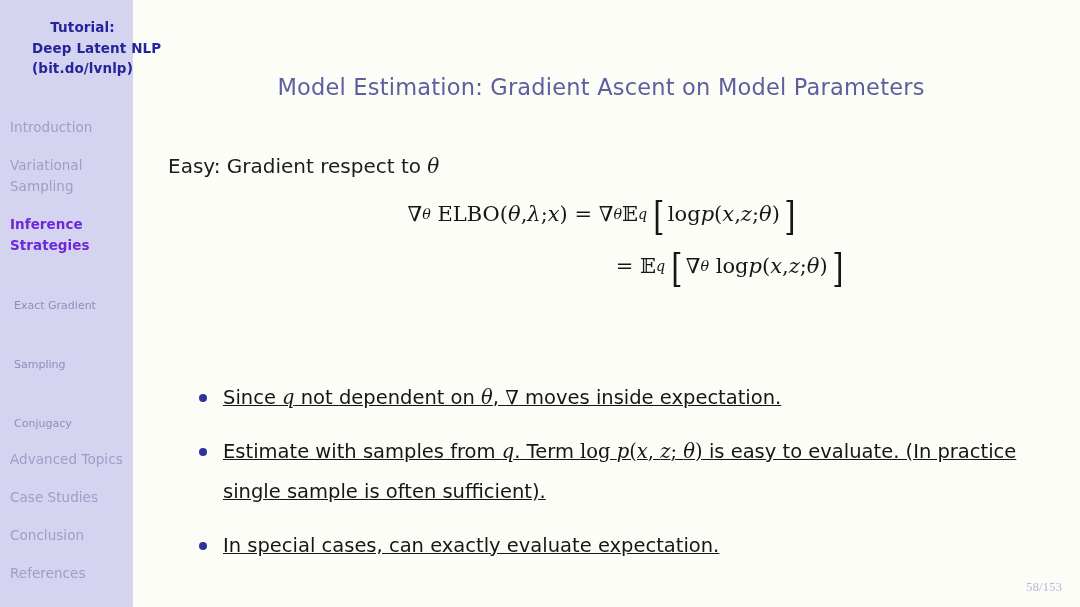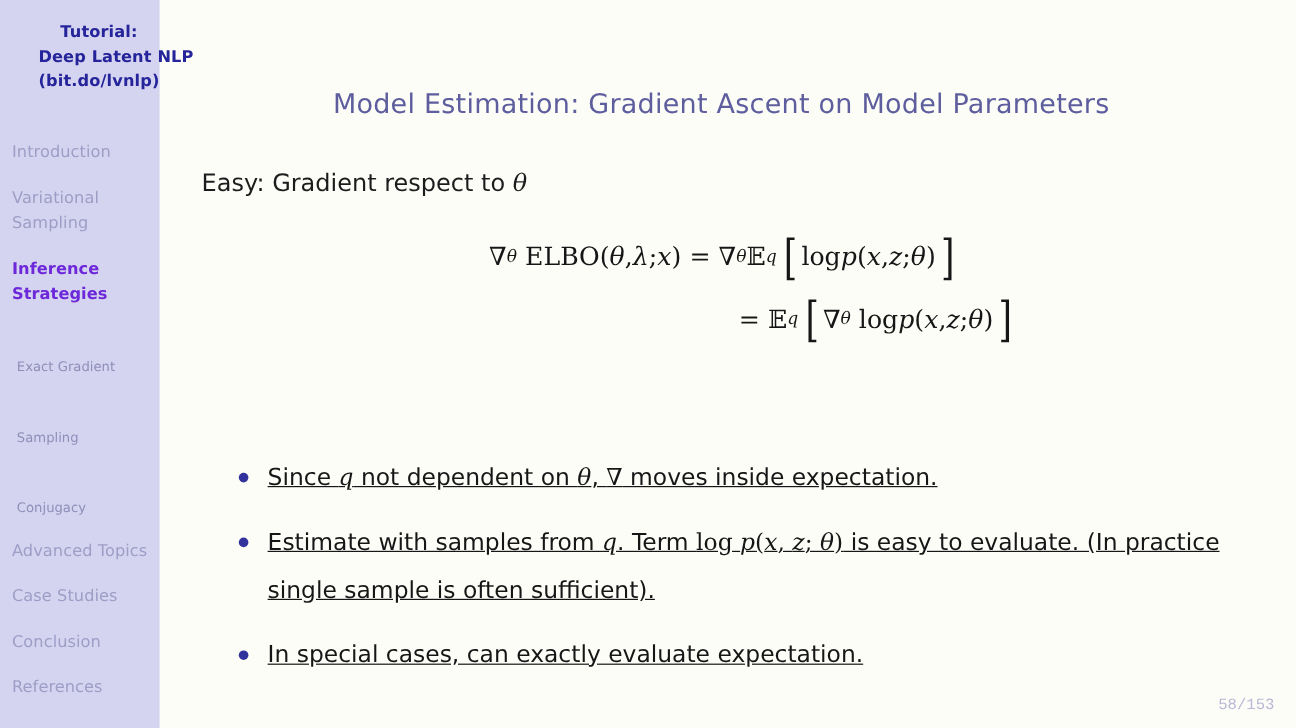--- a/index.html
+++ b/index.html
@@ -89,21 +89,21 @@
     color: #5e5e9e;
     font-size: 22.5px;
     font-family: "DejaVu Sans", sans-serif;
     letter-spacing: 0.2px;
     white-space: nowrap;
   }
 
   #easy-line {
     position: absolute;
     left: 35px;
-    top: 140px;
+    top: 154px;
     font-size: 20px;
     color: #1c1c1c;
     font-family: "DejaVu Sans", sans-serif;
   }
   .mi { font-family: "DejaVu Serif", serif; font-style: italic; }
   .mr { font-family: "DejaVu Serif", serif; font-style: normal; }
   .sub {
     font-size: 0.68em;
     vertical-align: -0.32em;
     font-family: "DejaVu Serif", serif;
@@ -171,21 +171,21 @@
     background: #32329c;
   }
   .bullet .txt { display: inline; }
 
   #page-num {
     position: absolute;
     right: 18px;
     bottom: 12px;
     color: #b9b8d6;
     font-size: 13px;
-    font-family: Liberation Mono, monospace;
+    font-family: Liberation Serif, serif;
   }
 </style>
 </head>
 <body>
 
 <div id="slide">
 
   <div id="sidebar">
 
     <div class="deck-title">

